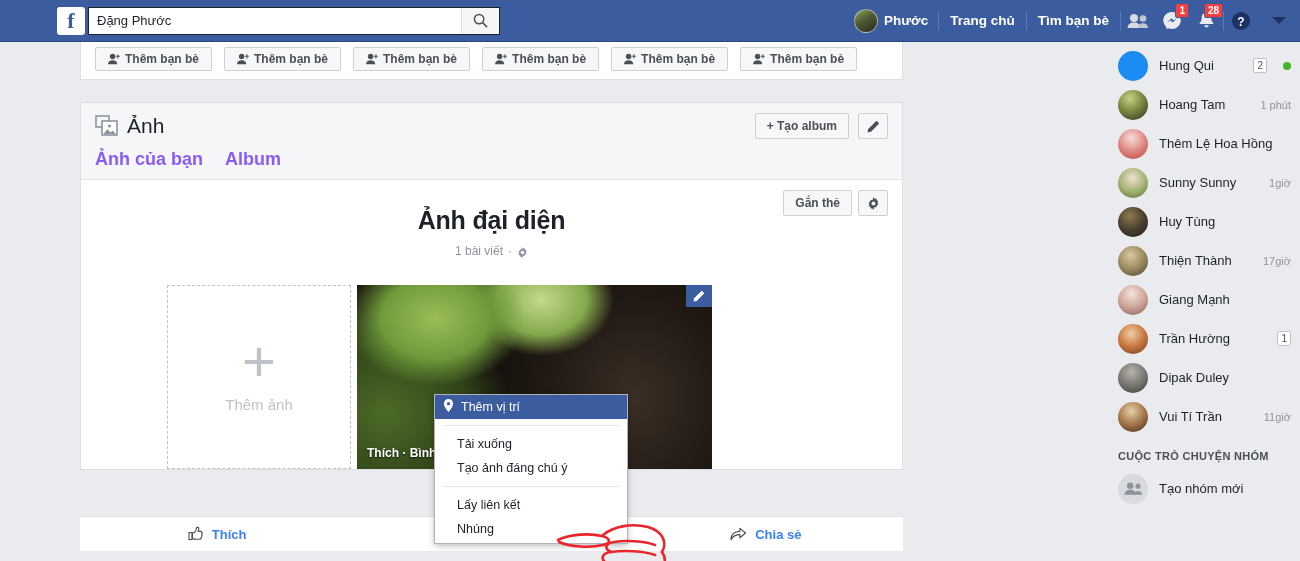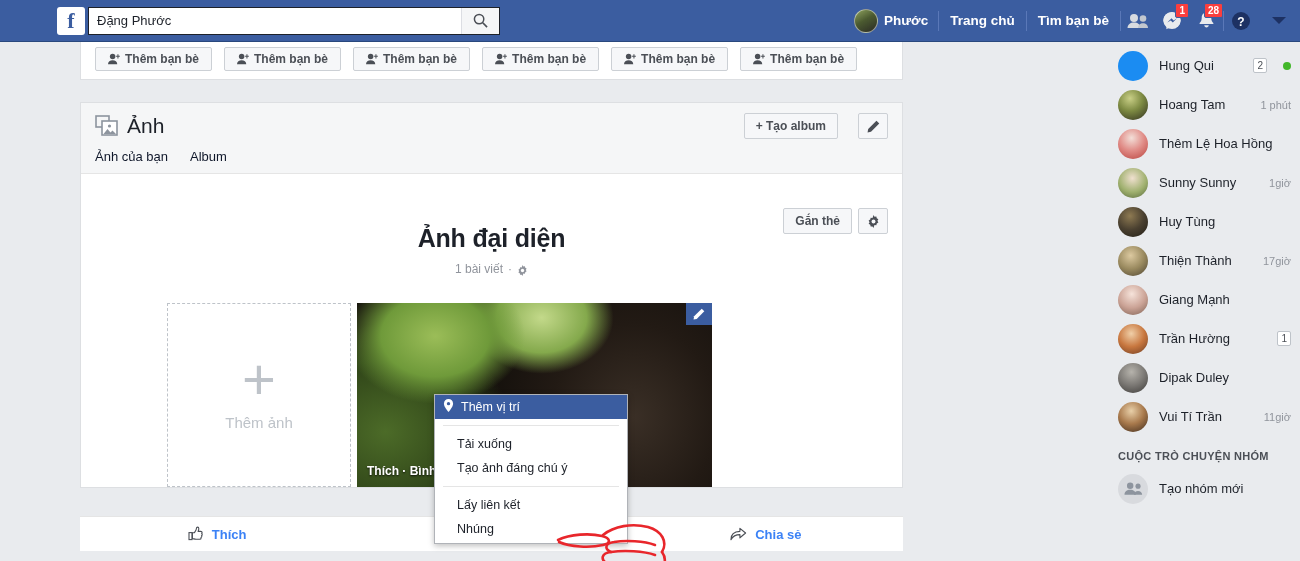--- a/index.html
+++ b/index.html
@@ -110,51 +110,50 @@
   }
   .photos-head {
     background: #f5f6f7; border-bottom: 1px solid #e5e5e5;
     padding: 10px 14px 0 14px;
   }
   .photos-head-row { display: flex; align-items: center; }
   .photos-title {
     font-size: 21px; color: #1d2129; font-weight: normal;
     display: flex; align-items: center; gap: 8px;
   }
-  .head-actions { margin-left: auto; display: flex; gap: 20px; }
+  .head-actions { margin-left: auto; display: flex; gap: 9px; }
   .btn-grey {
     border: 1px solid #ccd0d5; background: #f6f7f9;
     border-radius: 2px; font-size: 12px; color: #4b4f56;
     padding: 5px 11px; cursor: pointer; font-weight: bold;
     display: flex; align-items: center; gap: 4px;
   }
   .btn-sq {
     border: 1px solid #ccd0d5; background: #f6f7f9;
     border-radius: 2px; width: 30px; height: 26px;
     display: flex; align-items: center; justify-content: center;
     cursor: pointer;
   }
   .photos-tabs { display: flex; gap: 22px; padding: 10px 0 9px 0; }
   .photos-tab {
-    font-size: 13px; color: #0f172a; cursor: pointer;
-    font-weight: normal;
+    font-size: 18px; color: #8b5cf6; cursor: pointer;
+    font-weight: bold;
   }
 
   .album-body { padding: 26px 0 0 0; position: relative; }
   .album-head {
     position: relative; text-align: center; padding: 0 14px;
   }
   .album-actions {
     position: absolute; right: 14px; top: -16px;
     display: flex; gap: 6px;
   }
   .album-title {
     font-size: 25px; font-weight: bold; color: #1d2129;
     letter-spacing: -.2px;
-    margin-top: 24px;
   }
   .album-sub {
     font-size: 12px; color: #90949c; margin-top: 9px;
     display: flex; align-items: flex-end; justify-content: center; gap: 5px;
   }
 
   .tiles { display: flex; gap: 6px; padding: 27px 0 0 86px; }
   .tile-add {
     width: 184px; height: 184px;
     border: 1px dashed #bec3c9; background: #fff;

